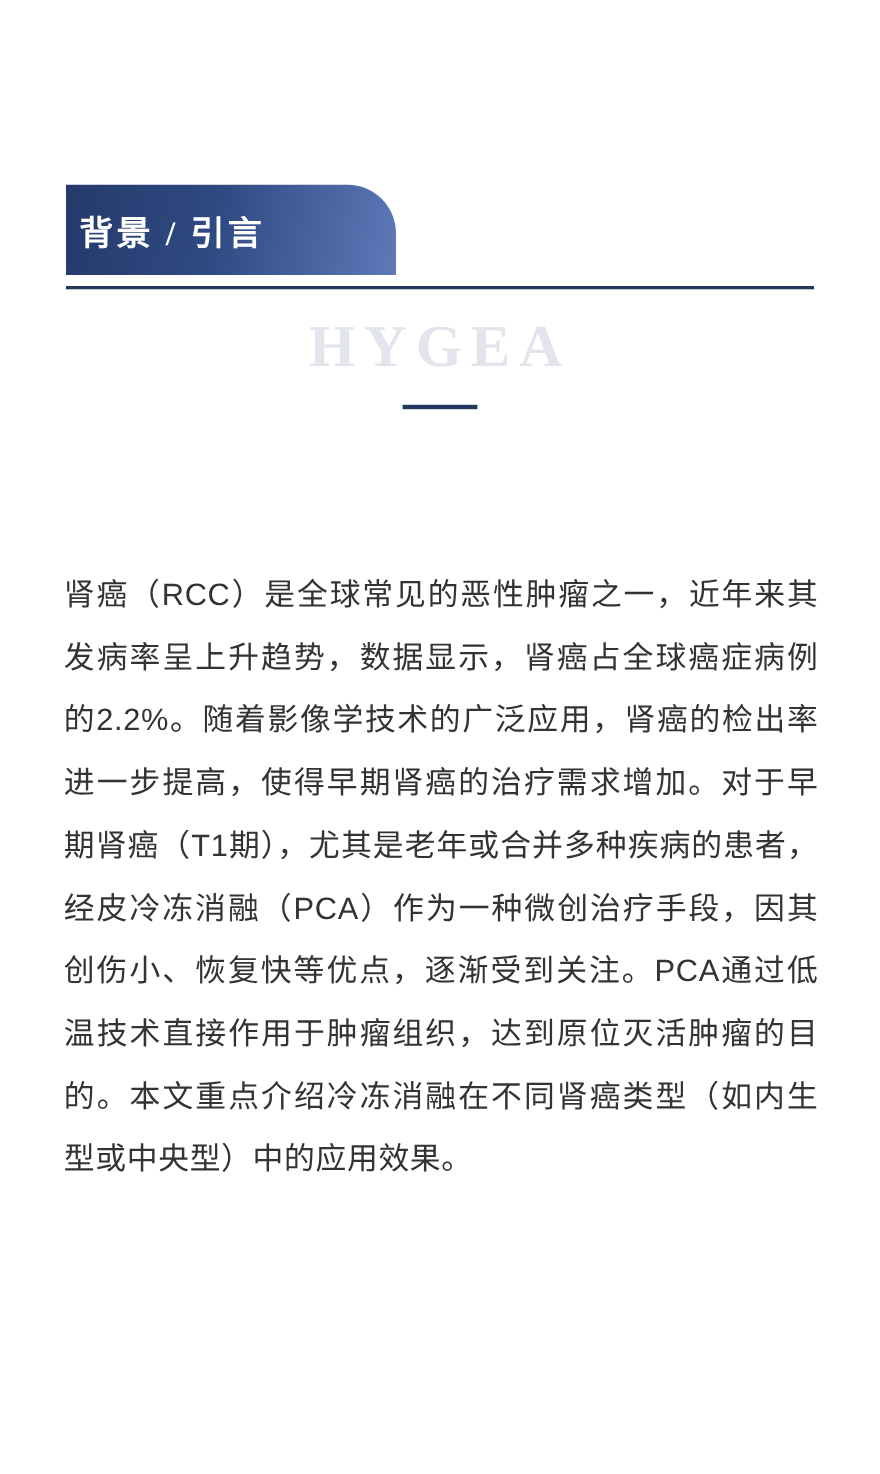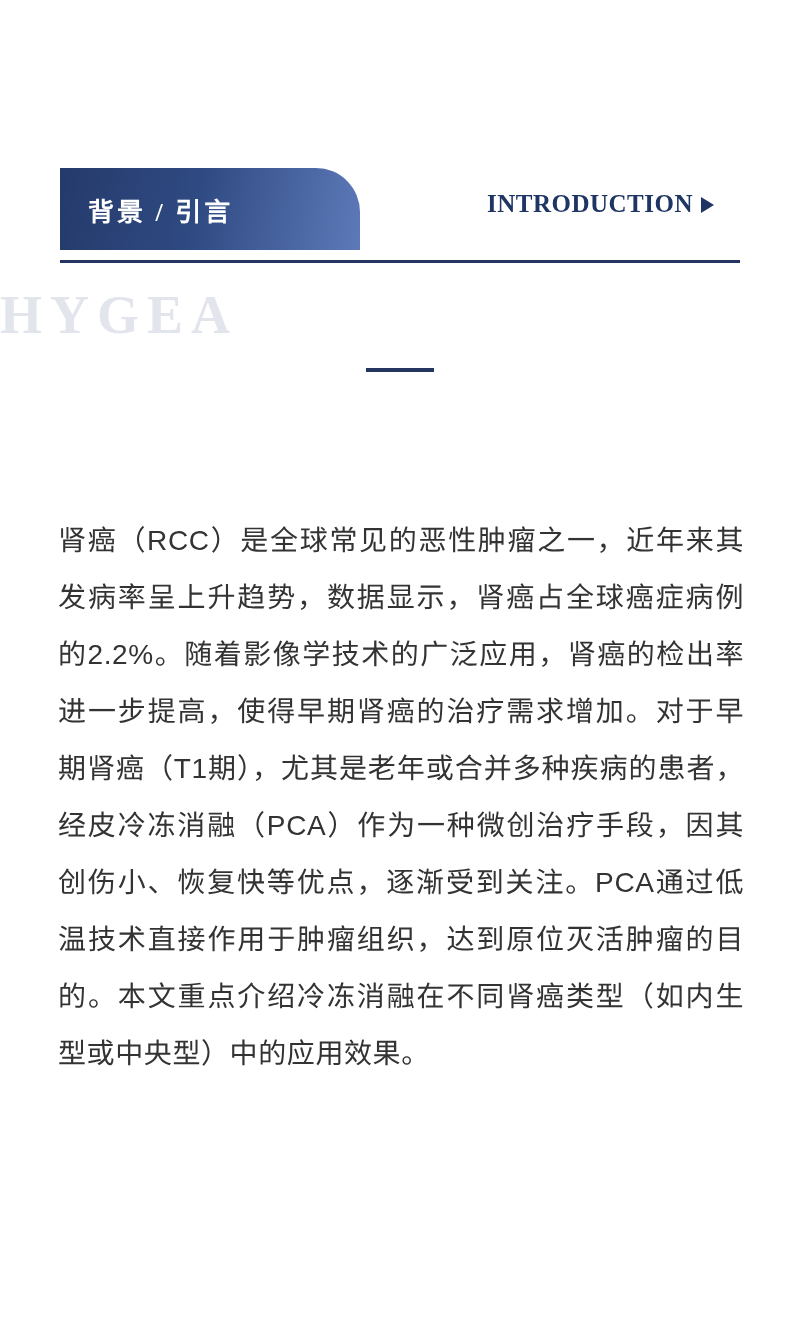--- a/index.html
+++ b/index.html
@@ -40,23 +40,23 @@
     background: linear-gradient(100deg, #253a6b 0%, #2f4a82 45%, #5d79b8 100%);
     border-radius: 0 44px 0 0;
     display: flex;
     align-items: center;
   }
 
   .header-tab-label {
     color: #ffffff;
     font-family: "Liberation Serif", serif;
     font-weight: bold;
-    font-size: 26px;
+    font-size: 31px;
     letter-spacing: 3px;
-    padding-left: 28px;
+    padding-left: 12px;
     white-space: nowrap;
   }
 
   .header-en {
     position: absolute;
     right: 26px;
     top: 22px;
     display: flex;
     align-items: center;
     gap: 8px;
@@ -88,20 +88,21 @@
     height: 3px;
     background: #24365f;
   }
 
   
   .brand {
     position: absolute;
     left: 0;
     top: 288px;
     width: 800px;
+    text-align: center;
   }
 
   .brand-word {
     font-family: "Liberation Serif", serif;
     font-weight: bold;
     font-size: 54px;
     letter-spacing: 8px;
     color: #e3e5ec;
     line-height: 1;
   }
@@ -131,24 +132,20 @@
 <body>
 
 <div class="page">
 
   <div class="header">
 
     <div class="header-tab">
       <span class="header-tab-label">背景 / 引言</span>
     </div>
 
-    <div class="header-en">
-      <span class="header-en-label">INTRODUCTION</span>
-      <span class="header-arrow"></span>
-    </div>
 
     <div class="header-rule"></div>
   </div>
 
   <div class="brand">
     <div class="brand-word">HYGEA</div>
     <div class="brand-underline"></div>
   </div>
 
   <p class="body-copy">肾癌（RCC）是全球常见的恶性肿瘤之一，近年来其发病率呈上升趋势，数据显示，肾癌占全球癌症病例的2.2%。随着影像学技术的广泛应用，肾癌的检出率进一步提高，使得早期肾癌的治疗需求增加。对于早期肾癌（T1期），尤其是老年或合并多种疾病的患者，经皮冷冻消融（PCA）作为一种微创治疗手段，因其创伤小、恢复快等优点，逐渐受到关注。PCA通过低温技术直接作用于肿瘤组织，达到原位灭活肿瘤的目的。本文重点介绍冷冻消融在不同肾癌类型（如内生型或中央型）中的应用效果。</p>

